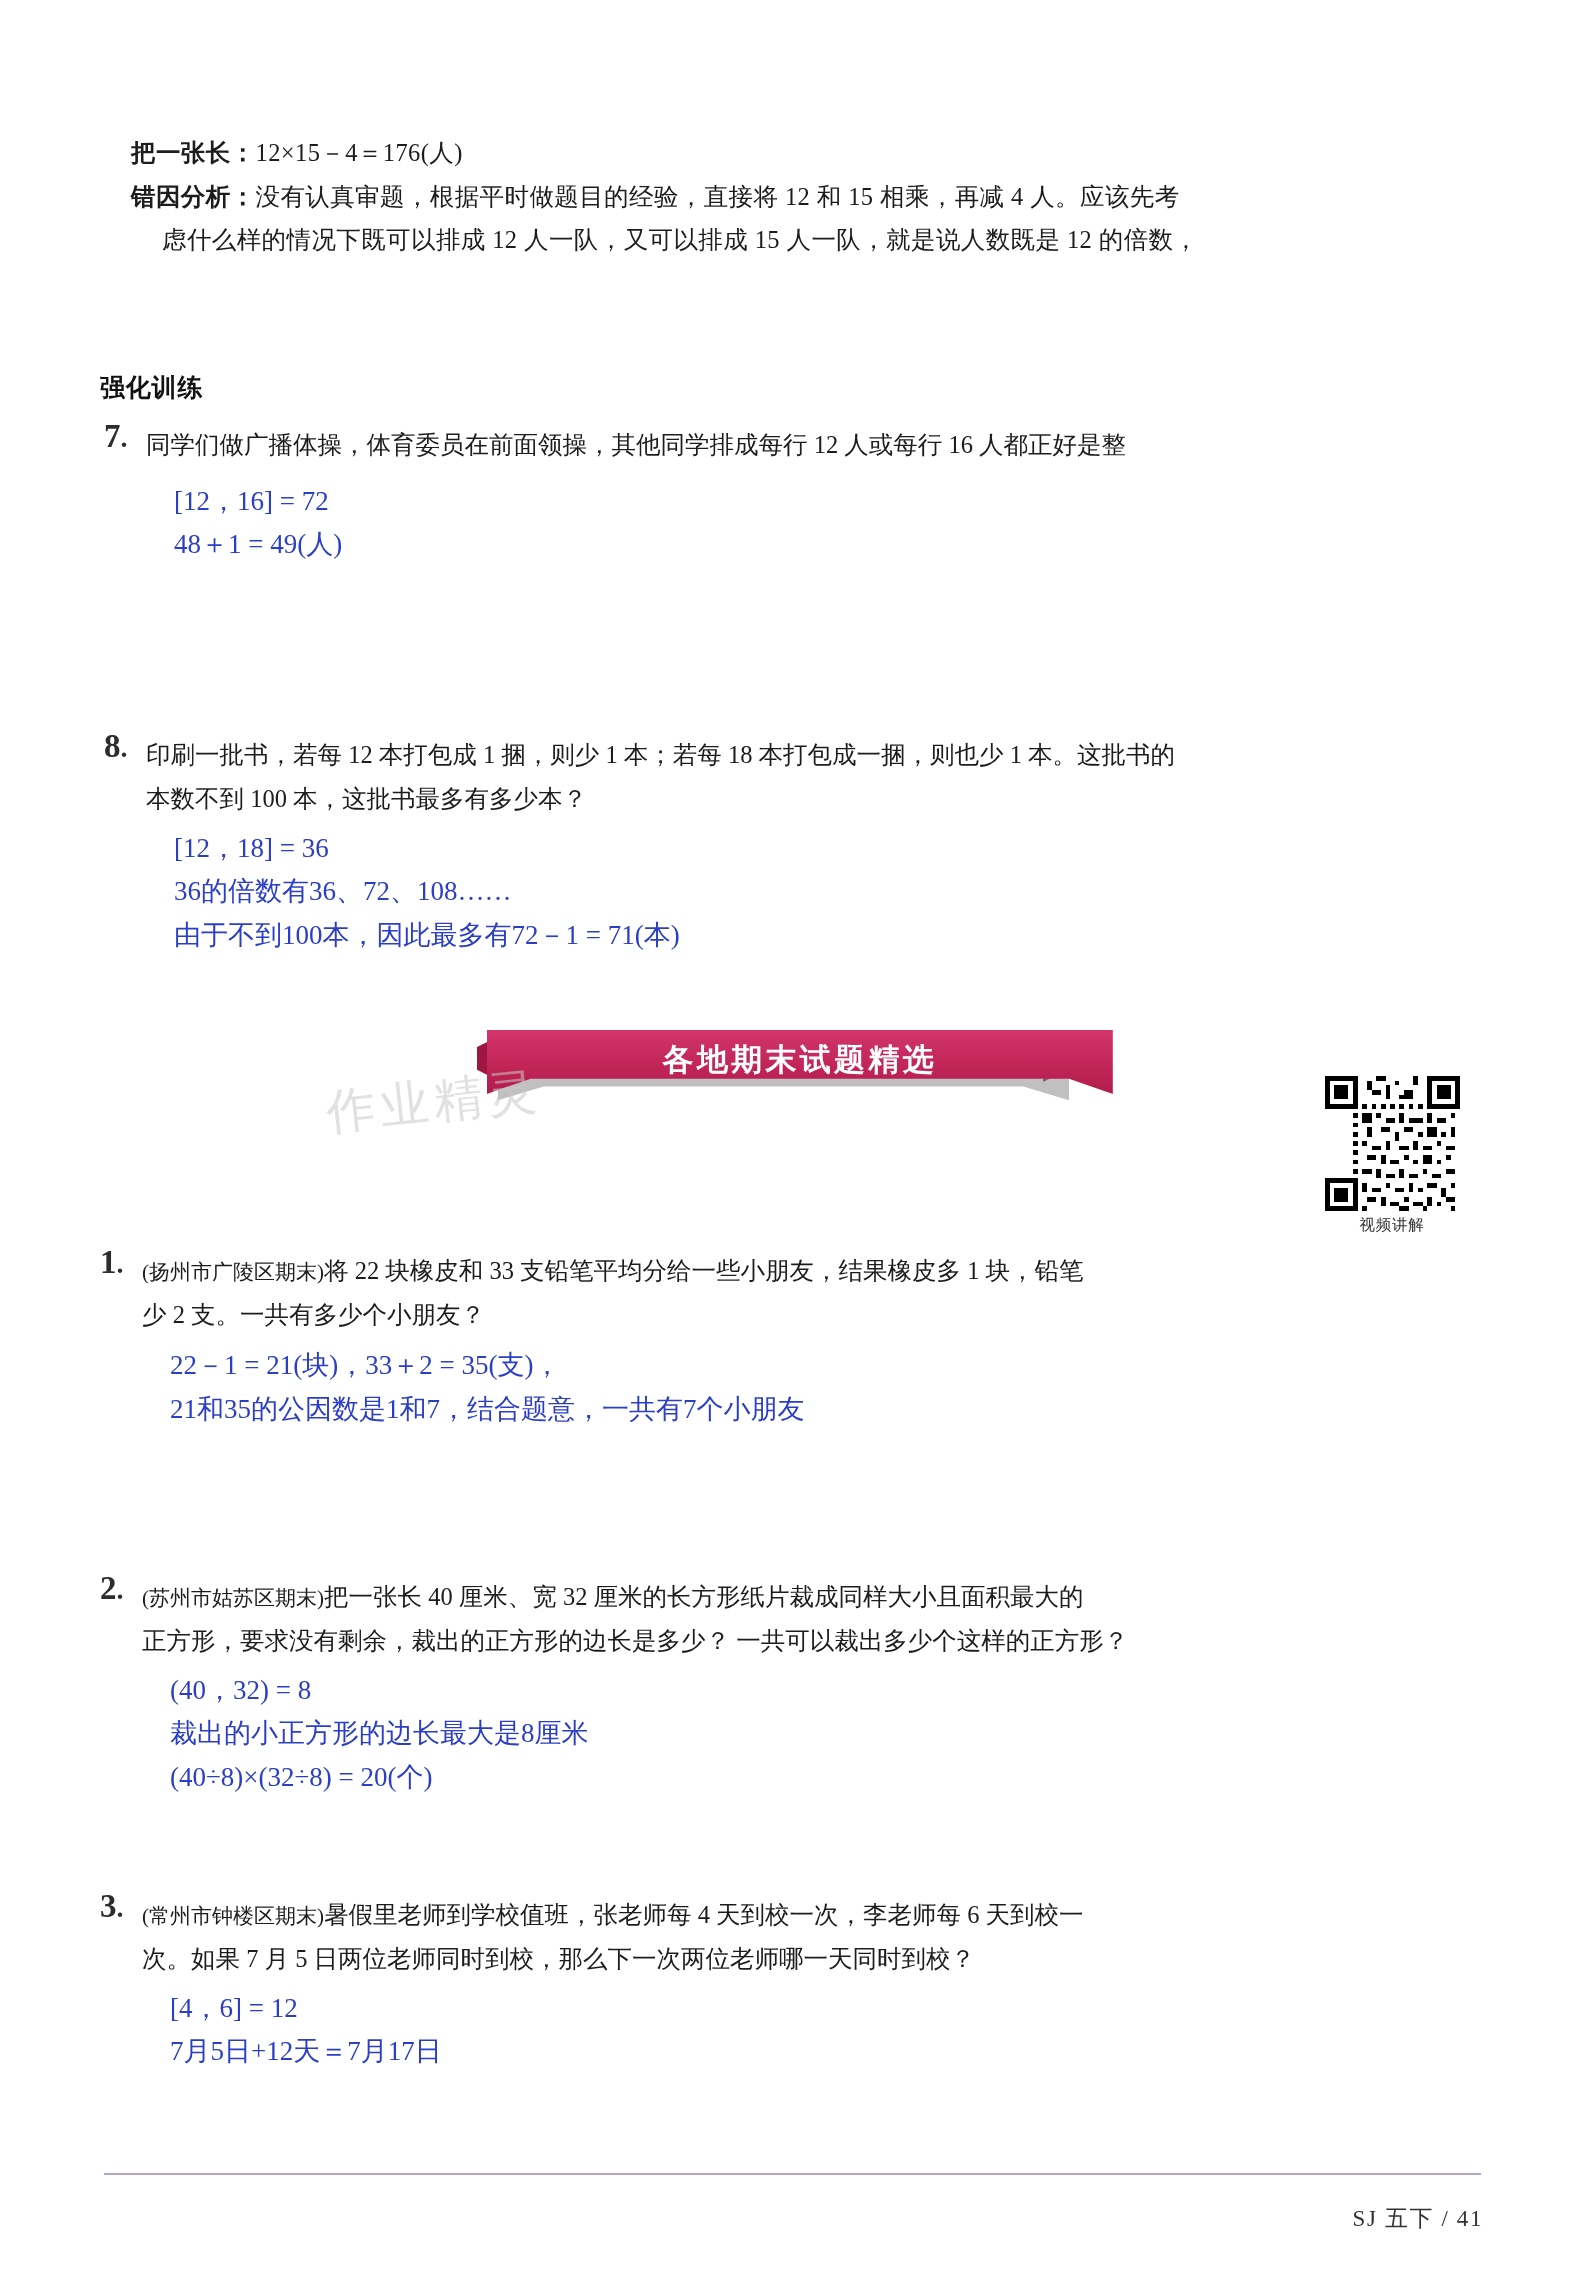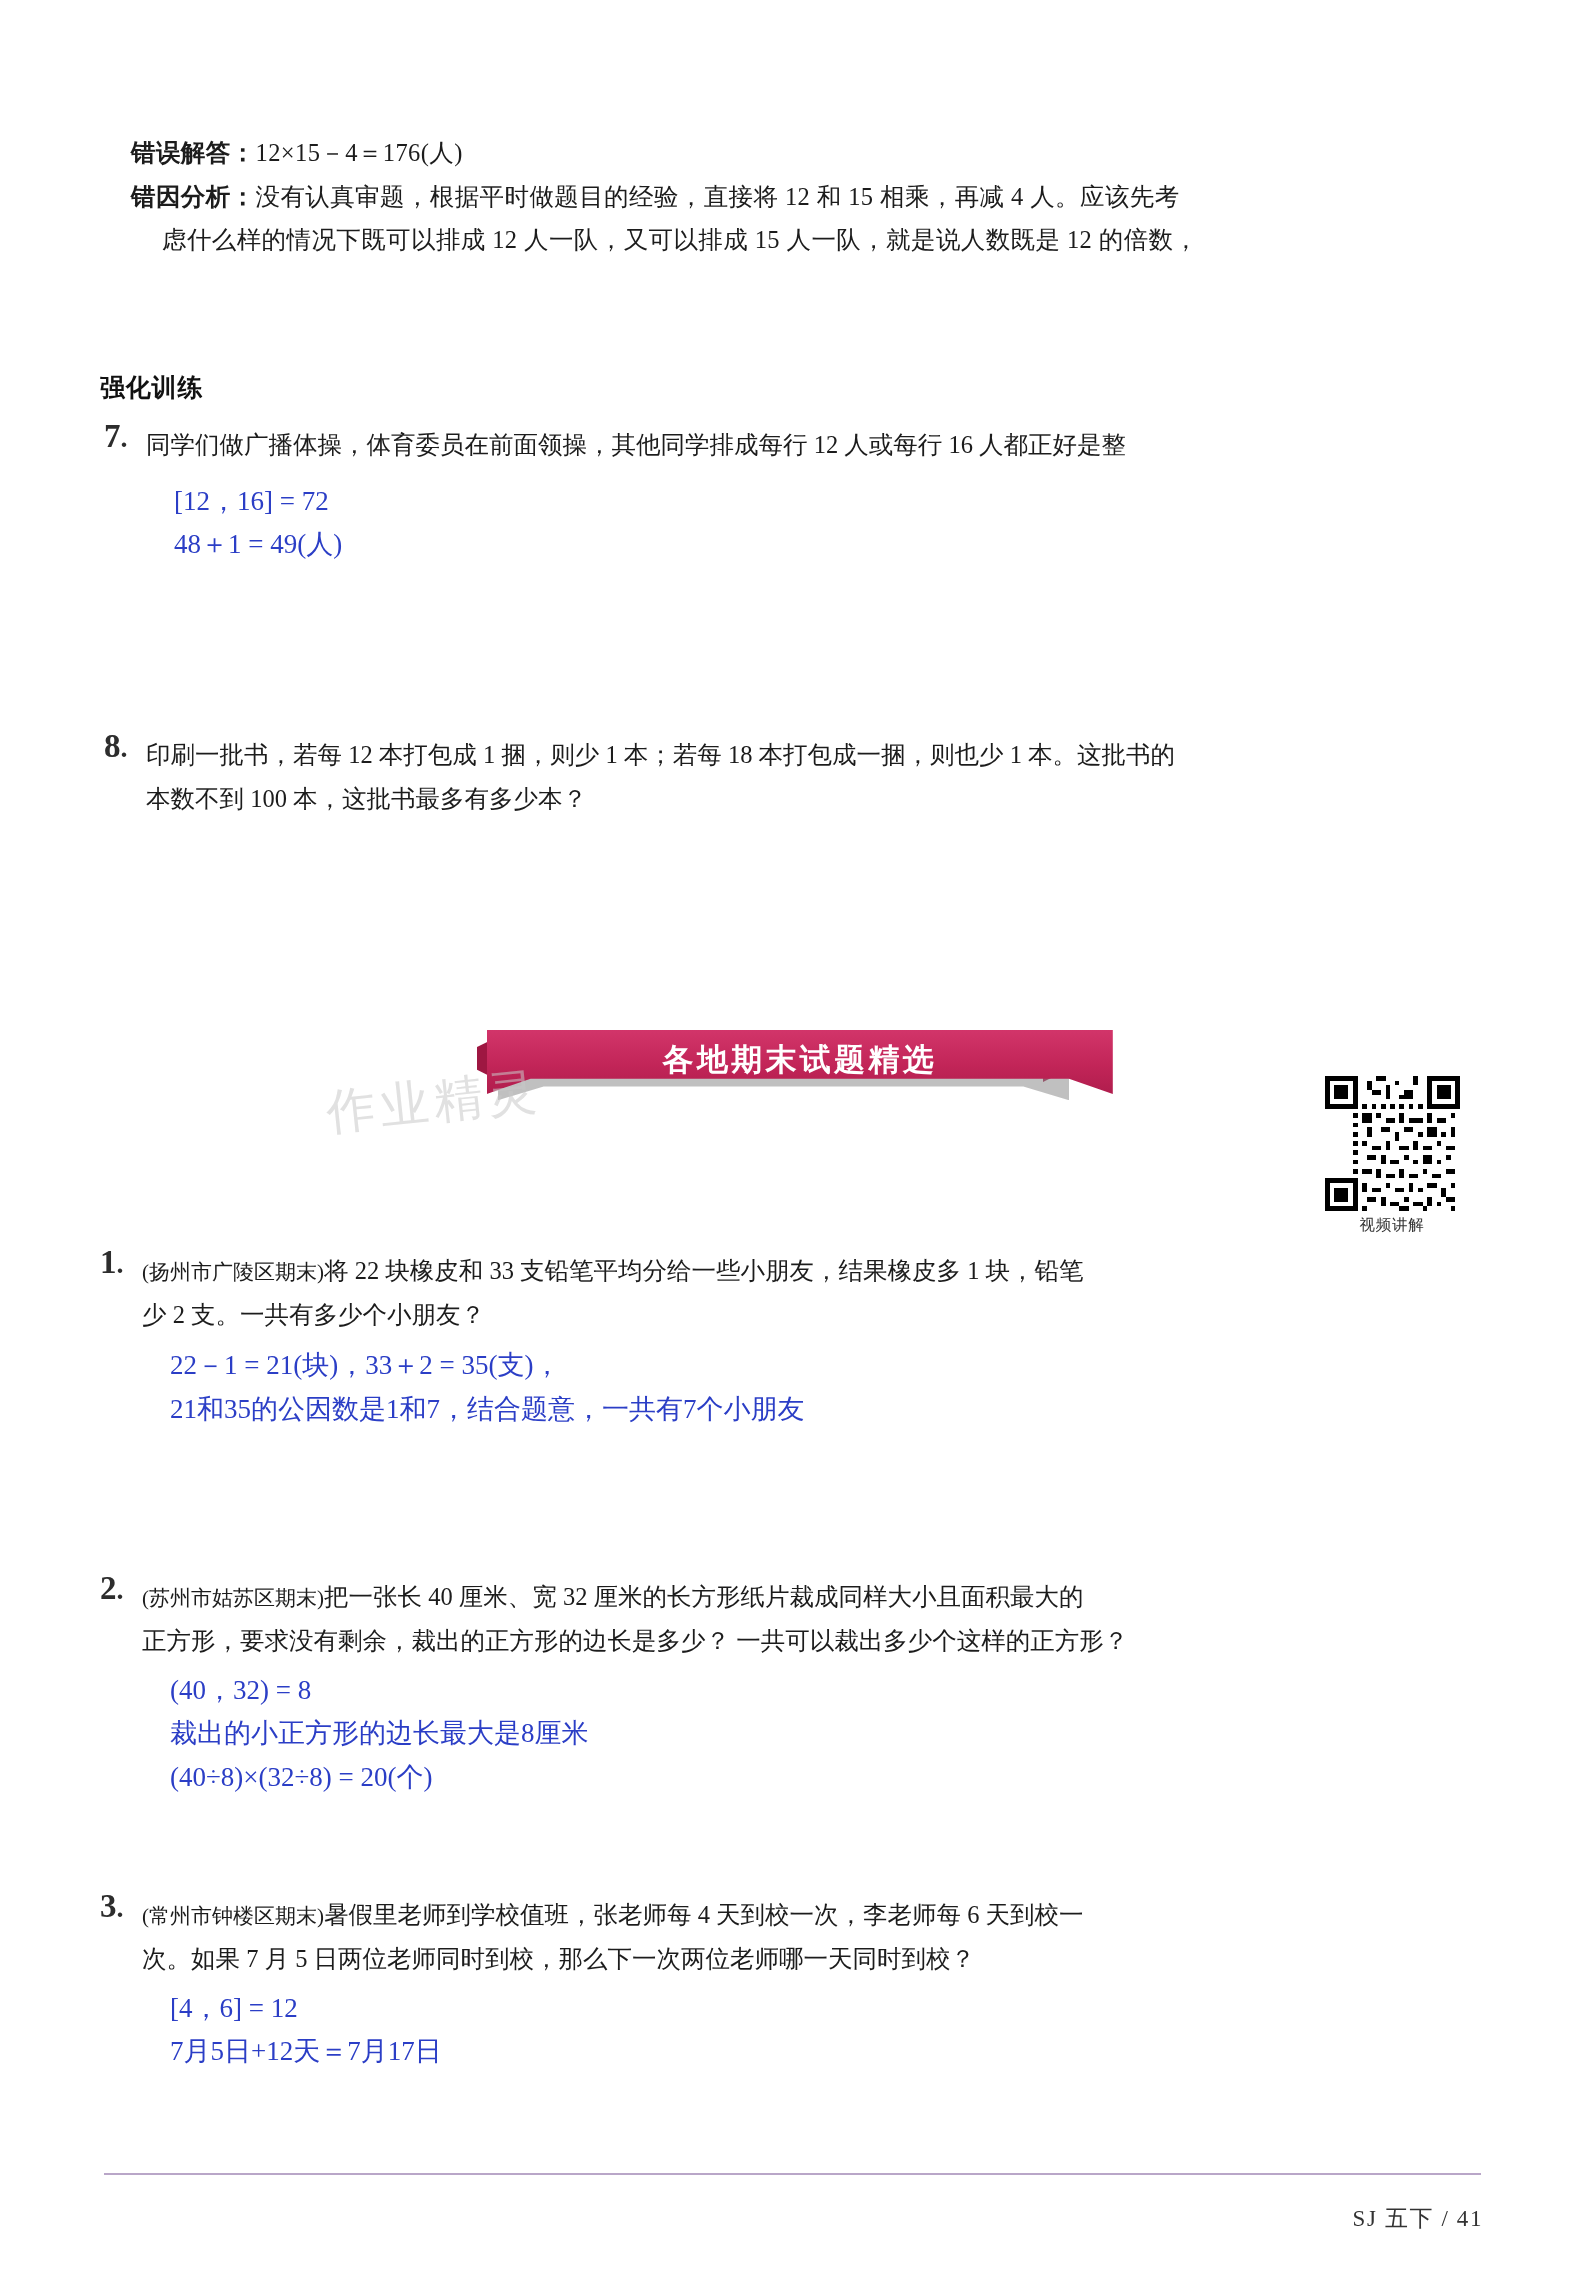--- a/index.html
+++ b/index.html
@@ -185,21 +185,21 @@
     letter-spacing: 1.6px;
   }
 </style>
 </head>
 <body>
 
 <div class="page">
 
   <div class="top-block">
     <div class="line">
-      <span class="bold-label">错误解答：</span><span>12×15－4＝176(人)</span>
+      <span class="bold-label">把一张长：</span><span>12×15－4＝176(人)</span>
     </div>
     <div class="line">
       <span class="bold-label">错因分析：</span><span>没有认真审题，根据平时做题目的经验，直接将 12 和 15 相乘，再减 4 人。应该先考</span>
     </div>
     <div class="line" style="padding-left:31px;">
       <span>虑什么样的情况下既可以排成 12 人一队，又可以排成 15 人一队，就是说人数既是 12 的倍数，</span>
     </div>
   </div>
 
   <div class="section-title">强化训练</div>
@@ -217,20 +217,25 @@
     </div>
   </div>
 
   <div class="prob" style="left:104px; top:733px;">
     <div class="prob-num">
       <span>8</span><span class="dot">.</span>
     </div>
     <div class="prob-body">
       <p>印刷一批书，若每 12 本打包成 1 捆，则少 1 本；若每 18 本打包成一捆，则也少 1 本。这批书的</p>
       <p>本数不到 100 本，这批书最多有多少本？</p>
+    </div>
+    <div class="ans ans-indent" style="margin-top:6.5px;">
+      <p>[12，18] = 36</p>
+      <p>36的倍数有36、72、108……</p>
+      <p>由于不到100本，因此最多有72－1 = 71(本)</p>
     </div>
   </div>
 
   <div class="banner-wrap">
     <div class="banner-tail-l"></div>
     <div class="banner-tail-r"></div>
     <div class="banner-shadow"></div>
     <div class="banner">
       <span class="banner-text">各地期末试题精选</span>
     </div>

